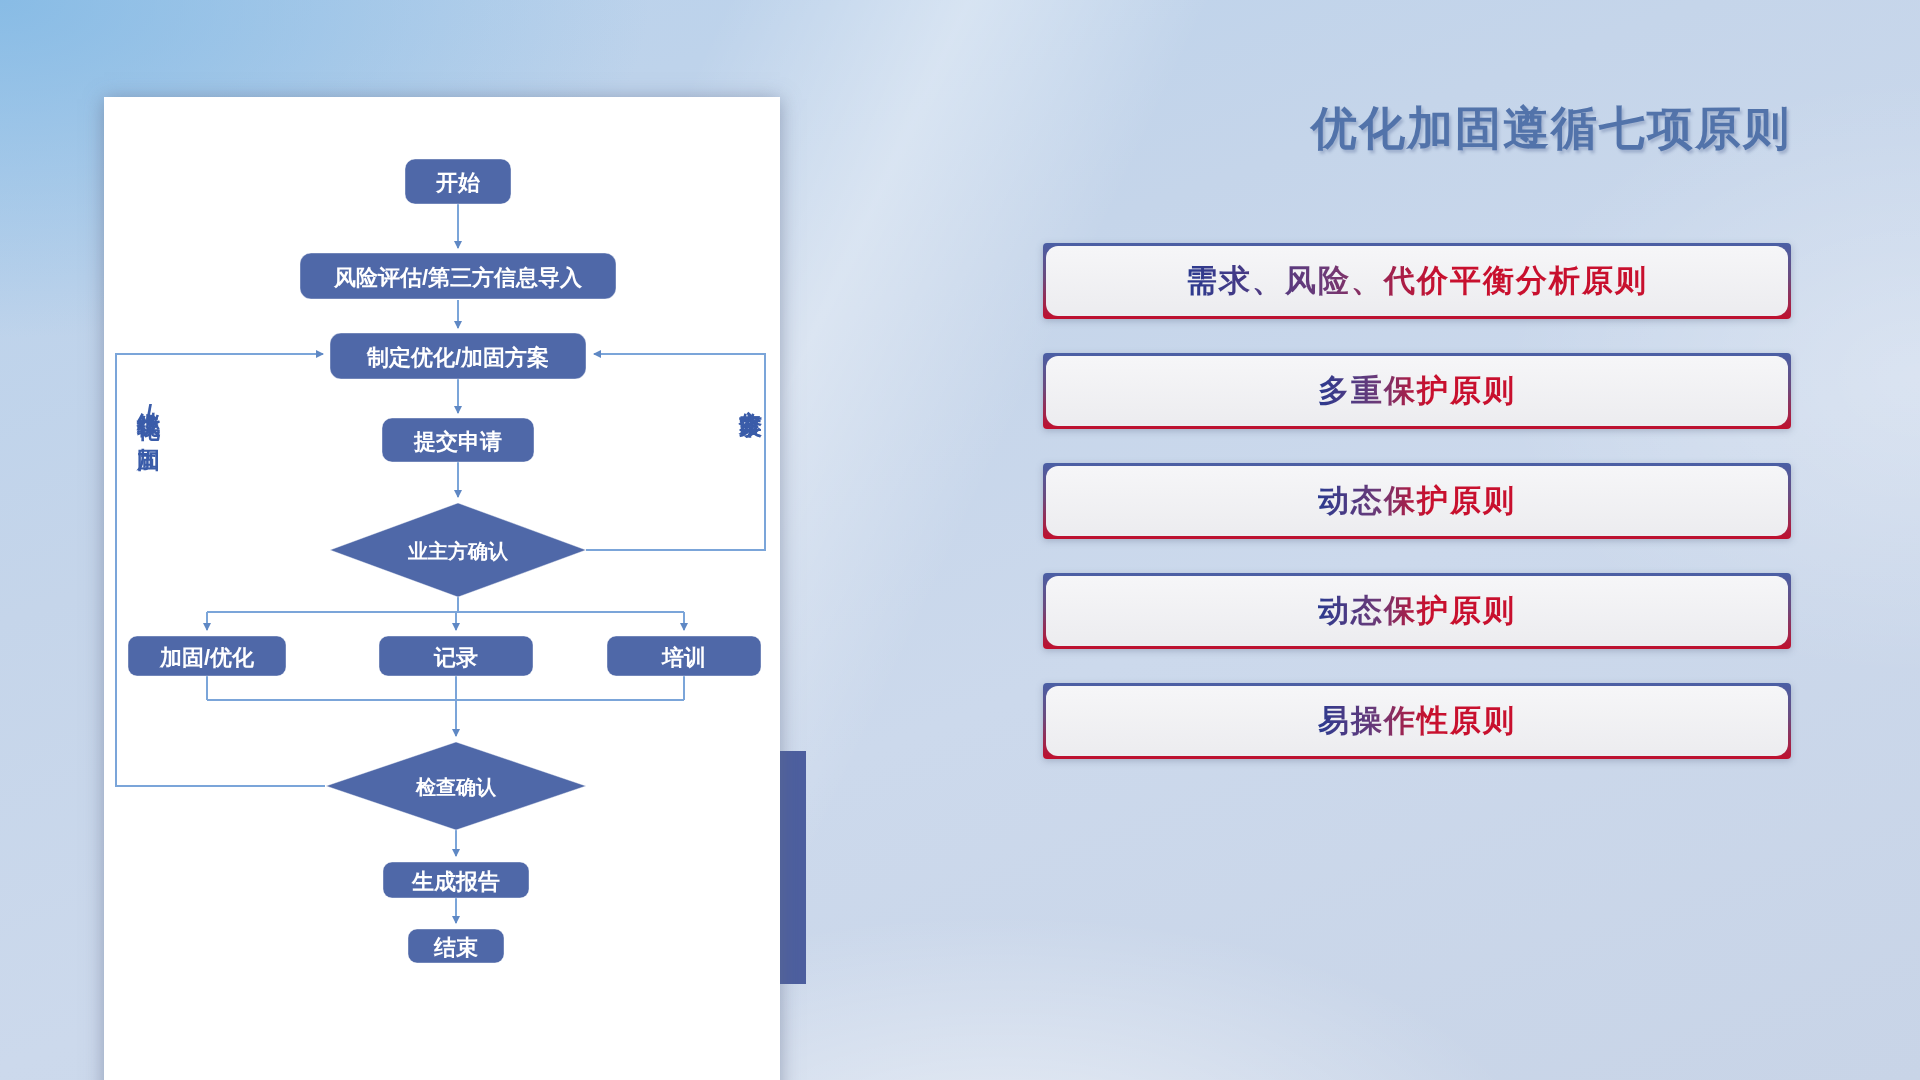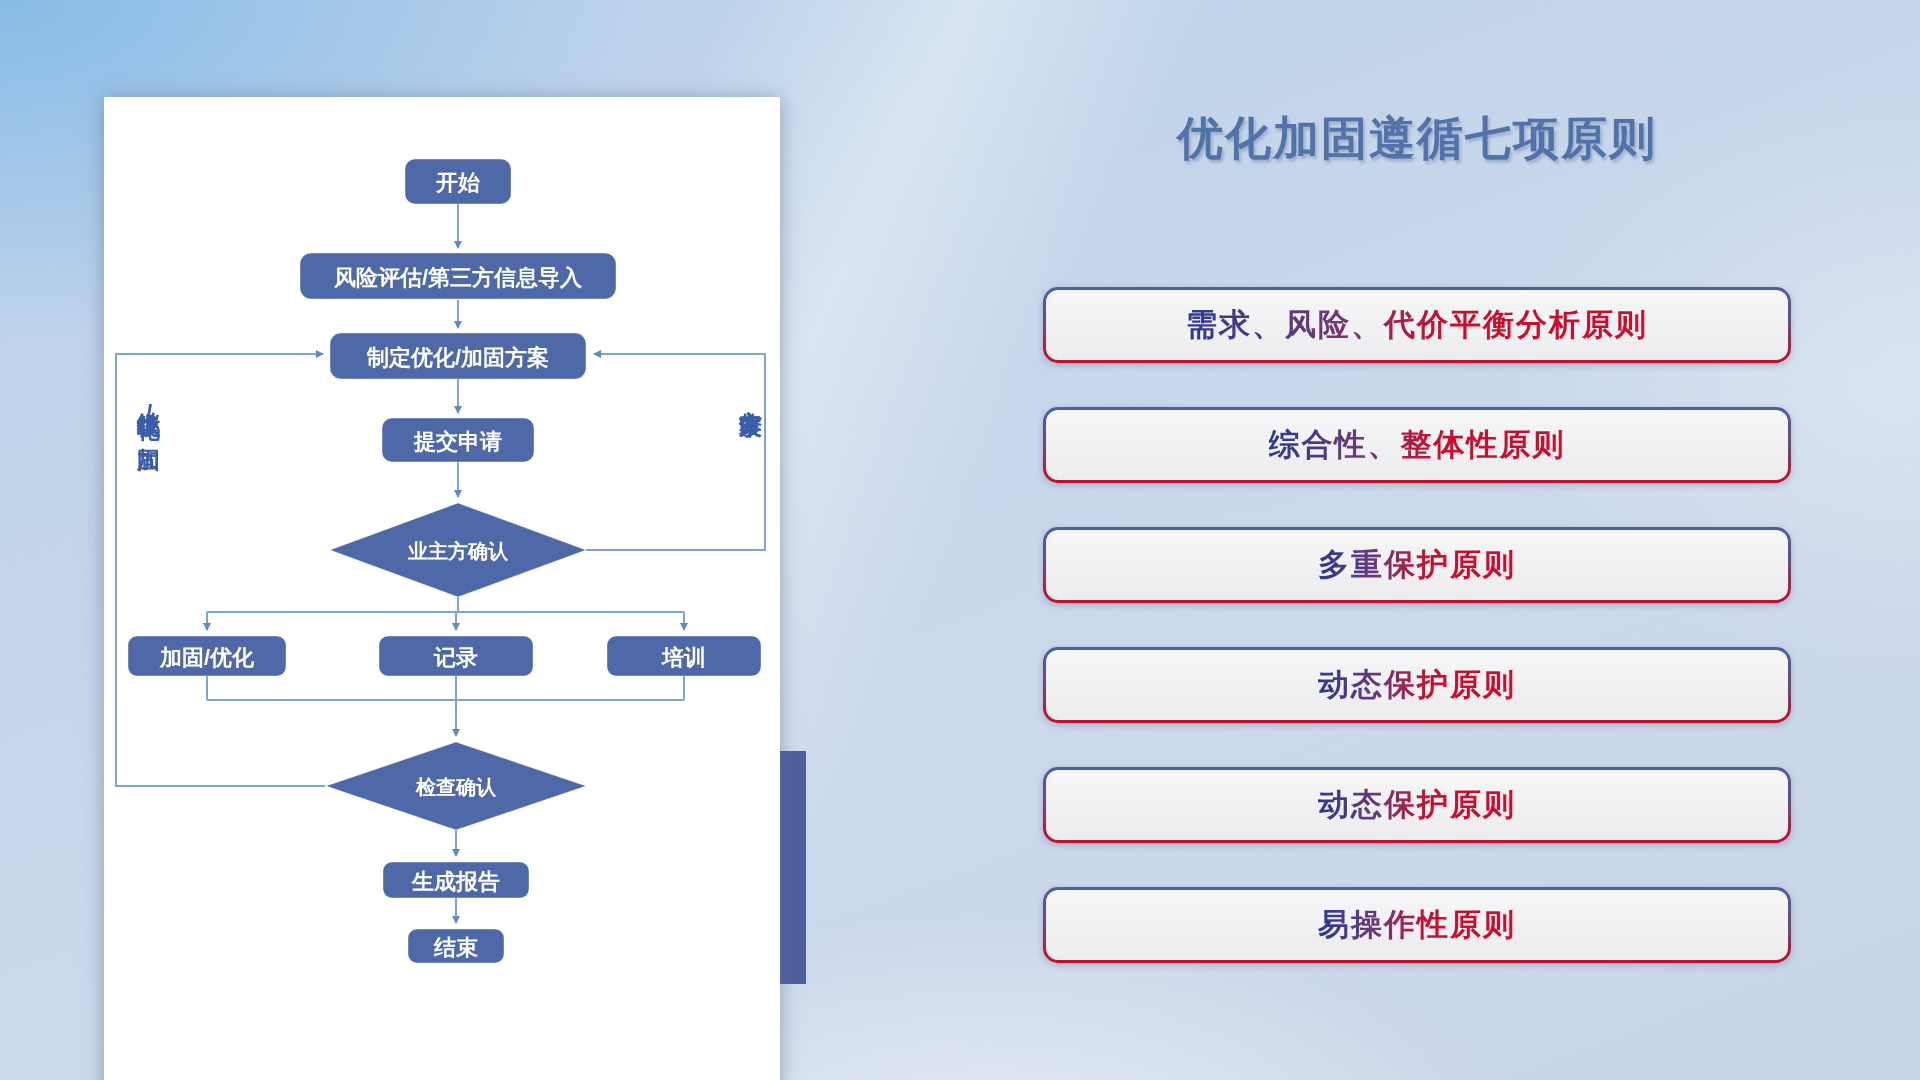--- a/index.html
+++ b/index.html
@@ -26,31 +26,30 @@
   .v-label {
     position:absolute;
     writing-mode:vertical-rl; text-orientation:upright;
     font-size:23px; font-weight:bold; color:#3a5ca9; letter-spacing:2px;
     white-space:nowrap;
   }
   .v-label.left  { left:30px;  top:296px; }
   .v-label.right { left:632px; top:294px; }
 
   .panel-title {
-    position:absolute; left:1043px; top:108px; width:748px;
-    text-align:center; font-size:46px; font-weight:bold;
+    position:absolute; left:1043px; top:98px; width:748px;
+    text-align:right; font-size:46px; font-weight:bold;
     color:#5273aa; letter-spacing:2px;
     text-shadow:2px 3px 3px rgba(70,90,140,0.30);
   }
   .principles { position:absolute; left:1043px; top:243px; width:748px; }
   .p-box {
-    height:76px; margin-bottom:34px; border-radius:15px; padding:3px;
+    height:76px; margin-bottom:34px; border-radius:4px; padding:3px;
     background:linear-gradient(180deg,#4a5fa5 0%, #6a4a7e 45%, #c00f2d 100%);
     box-shadow:0 2px 7px rgba(90,100,130,0.35);
-    margin-top:44px;
   }
   .p-inner {
     width:100%; height:100%; border-radius:12px;
     background:linear-gradient(180deg,#f6f6f8 0%, #ececef 100%);
     display:flex; align-items:center; justify-content:center;
   }
   .p-label {
     font-size:31px; font-weight:bold; letter-spacing:2px;
     background:linear-gradient(90deg,#2b3a8f 0%, #6b3a78 30%, #c8102e 55%, #c8102e 100%);
     -webkit-background-clip:text; background-clip:text; color:transparent;
@@ -143,25 +142,20 @@
   <div class="panel-title">优化加固遵循七项原则</div>
 
   <div class="principles">
     <div class="p-box">
       <div class="p-inner">
         <span class="p-label">需求、风险、代价平衡分析原则</span>
       </div>
     </div>
     <div class="p-box">
       <div class="p-inner">
-        <span class="p-label">综合性、整体性原则</span>
-      </div>
-    </div>
-    <div class="p-box">
-      <div class="p-inner">
         <span class="p-label">多重保护原则</span>
       </div>
     </div>
     <div class="p-box">
       <div class="p-inner">
         <span class="p-label">动态保护原则</span>
       </div>
     </div>
     <div class="p-box">
       <div class="p-inner">

